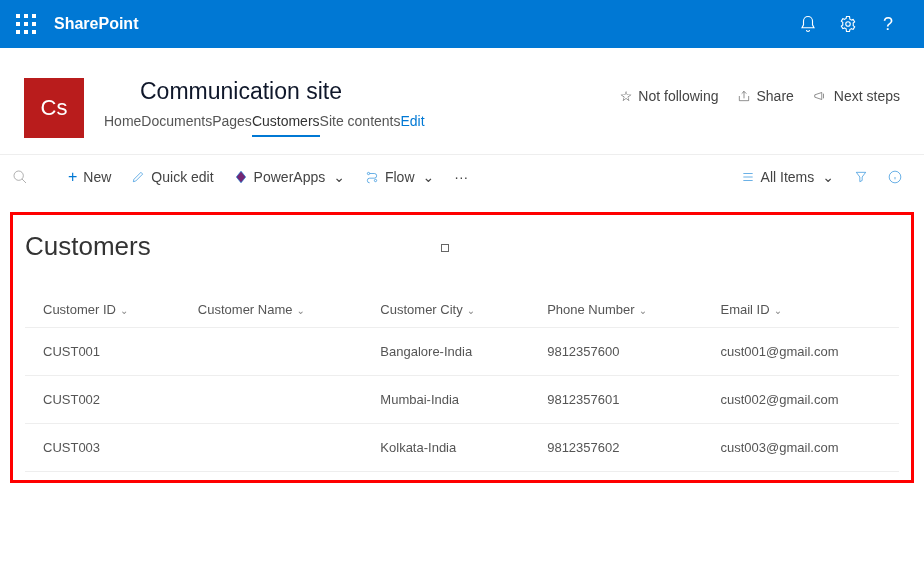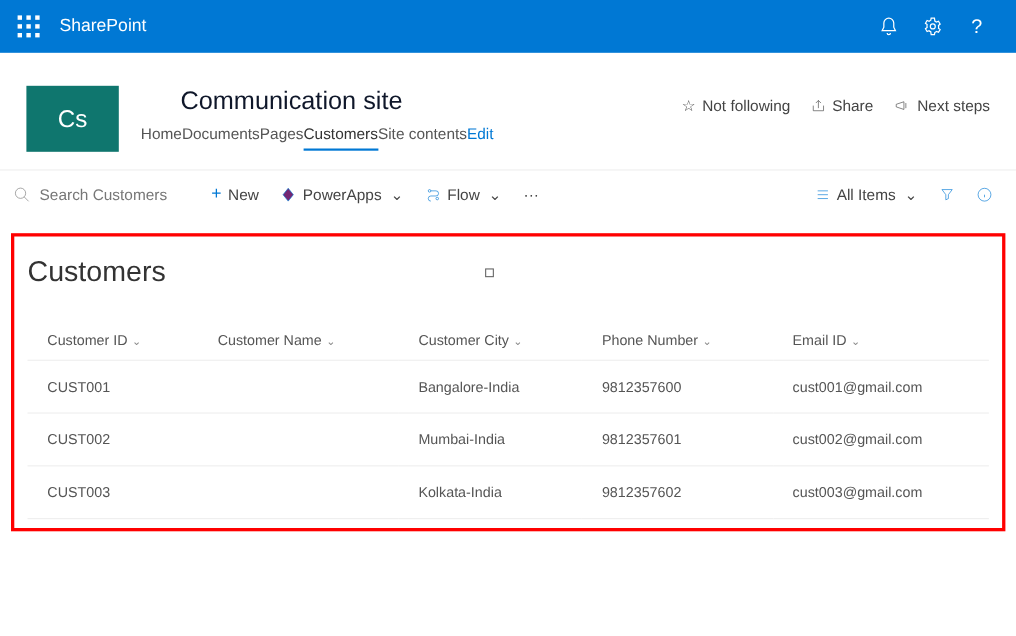--- a/index.html
+++ b/index.html
@@ -1,25 +1,25 @@
 <!DOCTYPE html>
 <html><head>
   <meta charset="utf-8">
   <style>
     * { margin:0; padding:0; box-sizing:border-box; font-family:"Segoe UI",Arial,sans-serif; }
     body { width:924px; height:578px; overflow:hidden; background:#fff; }
     .topbar { background:#0078d4; height:48px; display:flex; align-items:center; padding:0 16px; color:#fff; }
     .waffle { width:20px; height:20px; display:grid; grid-template:repeat(3,4px)/repeat(3,4px); gap:4px; cursor:pointer; }
     .waffle span { background:#fff; width:4px; height:4px; }
-    .brand { margin-left:18px; font-size:16px; font-weight:400; }
+    .brand { margin-left:18px; font-size:16px; font-weight:700; }
     .topbar-spacer { flex:1; }
     .top-icon { width:40px; height:40px; display:flex; align-items:center; justify-content:center; cursor:pointer; }
     .top-icon svg { stroke:#fff; fill:none; }
     .header { display:flex; padding:30px 24px 0; align-items:flex-start; }
-    .site-logo { width:84px; height:60px; background:#0f766e; color:#fff; display:flex; align-items:center; justify-content:center; font-size:22px; }
+    .site-logo { width:60px; height:60px; background:#b91c1c; color:#fff; display:flex; align-items:center; justify-content:center; font-size:22px; }
     .site-meta { margin-left:20px; }
     .site-title { font-size:23px; font-weight:400; color:#0f172a;margin-left:36px; }
     .nav { display:flex; margin-top:8px; font-size:14px; color:#555; }
     .nav-item { padding-bottom:6px; cursor:pointer; }
     .nav-item.active { color:#333; border-bottom:2px solid #0078d4; }
     .nav-item.edit { color:#0078d4; }
     .header-spacer { flex:1; }
     .header-actions { display:flex; gap:18px; align-items:center; font-size:14px; color:#444; margin-top:10px; }
     .hact { display:flex; align-items:center; gap:6px; cursor:pointer; }
     .cmdbar { display:flex; align-items:center; height:44px; margin-top:16px; border-top:1px solid #eee; padding:0 12px; font-size:14px; color:#444; }
@@ -102,25 +102,30 @@
       </div>
   </div>
 </div>
 
 <div class="cmdbar">
   <div class="search">
     <svg width="16" height="16" viewBox="0 0 24 24" stroke="#888" fill="none">
         <circle cx="10" cy="10" r="7"></circle>
         <path d="M21 21l-6-6"></path>
       </svg>
-    <span>Search Customers</span>
   </div>
   <div class="cmd">
       <span style="color:#0078d4;font-size:16px">+</span>
       <span>New</span>
+    </div>
+  <div class="cmd">
+      <svg width="14" height="14" viewBox="0 0 24 24" stroke="#0078d4" fill="none">
+        <path d="M4 20l4-1 12-12-3-3L5 16l-1 4z"></path>
+      </svg>
+      <span>Quick edit</span>
     </div>
   <div class="cmd">
       <svg width="14" height="14" viewBox="0 0 24 24" fill="#742774">
         <path d="M12 2l8 10-8 10L4 12z"></path>
       </svg>
       <span>PowerApps</span>
       <span class="chev">⌄</span>
     </div>
   <div class="cmd">
       <svg width="14" height="14" viewBox="0 0 24 24" stroke="#0078d4" fill="none">

